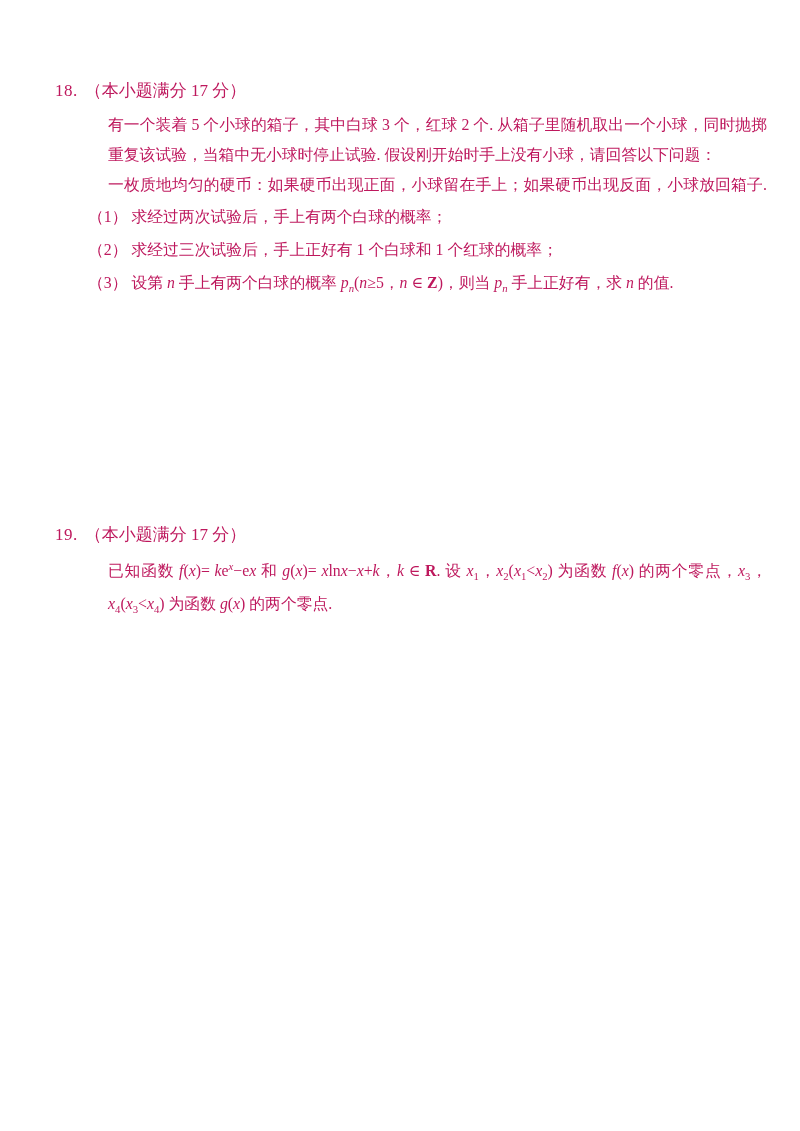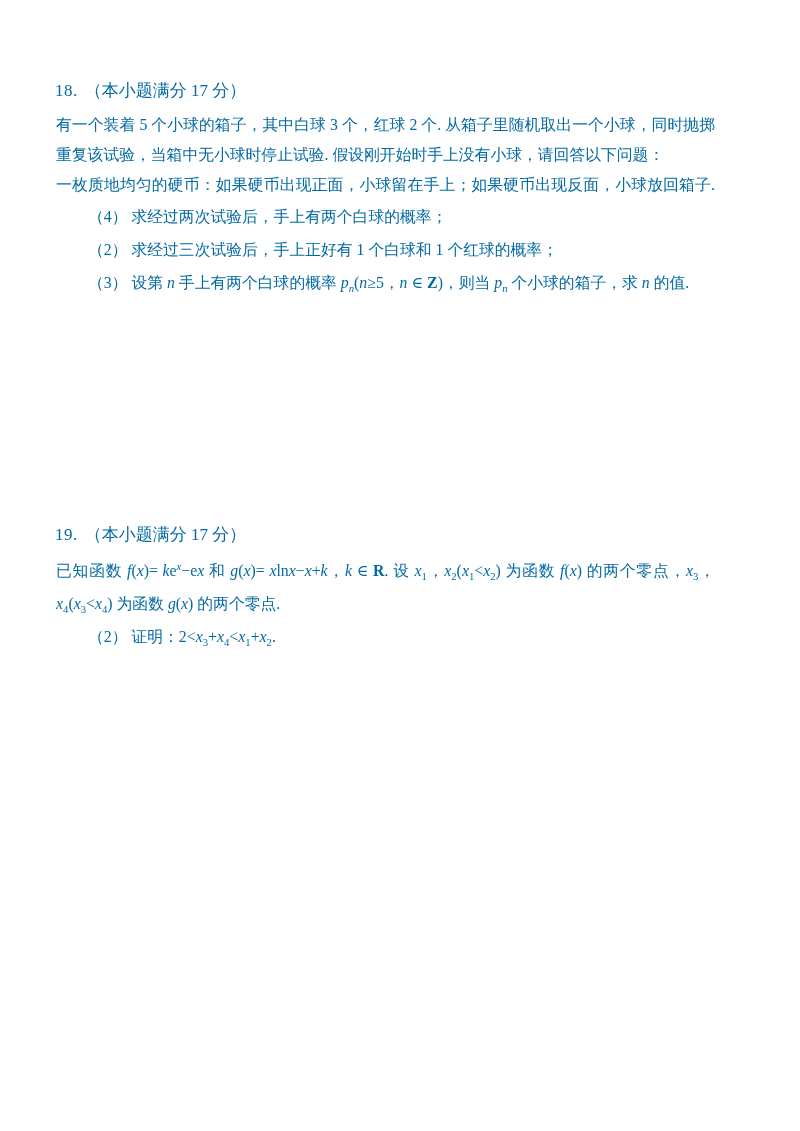--- a/index.html
+++ b/index.html
@@ -7,40 +7,40 @@
     padding: 0;
     background: #e8e8e8;
   }
   .page {
     position: relative;
     width: 800px;
     height: 1131px;
     margin: 0 auto;
     background: #ffffff;
     font-family: "Liberation Serif", "DejaVu Serif", serif;
-    color: #0369a1;
+    color: #be185d;
     overflow: hidden;
   }
   .question {
     position: absolute;
     left: 0;
     width: 100%;
   }
   #q18 { top: 76px; }
   #q19 { top: 520px; }
 
   .q-header {
     padding-left: 55px;
     font-size: 17px;
     line-height: 30px;
     white-space: nowrap;
   }
   .q-num { display: inline-block; margin-right: 7px; letter-spacing: 0.5px; }
 
-  .q-body { margin-top: 4px; padding-left: 56px; }
+  .q-body { margin-top: 4px; padding-left: 108px; }
   .line {
     margin: 0;
     font-size: 15.8px;
     line-height: 30px;
     white-space: nowrap;
   }
   #q19 .line { line-height: 33px; }
   .jl {
     width: 659px;
     text-align: justify;
@@ -69,32 +69,31 @@
   <section class="question" id="q18">
     <div class="q-header">
       <span class="q-num">18.</span><span class="q-title">（本小题满分 17 分）</span>
     </div>
     <div class="q-body">
       <p class="line jl"><span>有一个装着 5 个小球的箱子，其中白球 3 个，红球 2 个. 从箱子里随机取出一个小球，同时抛掷</span></p>
       <p class="line"><span>重复该试验，当箱中无小球时停止试验. 假设刚开始时手上没有小球，请回答以下问题：</span></p>
       <p class="line jl"><span>一枚质地均匀的硬币：如果硬币出现正面，小球留在手上；如果硬币出现反面，小球放回箱子.</span></p>
     </div>
     <div class="q-items">
-      <p class="item"><span>（4） 求经过两次试验后，手上有两个白球的概率；</span></p>
+      <p class="item"><span>（1） 求经过两次试验后，手上有两个白球的概率；</span></p>
       <p class="item"><span>（2） 求经过三次试验后，手上正好有 1 个白球和 1 个红球的概率；</span></p>
-      <p class="item"><span>（3） 设第 </span><span class="it">n</span><span> 手上有两个白球的概率 </span><span class="it">p</span><sub class="it">n</sub><span>(</span><span class="it">n</span><span>≥5，</span><span class="it">n</span><span> ∈ </span><span class="bd">Z</span><span>)，则当 </span><span class="it">p</span><sub class="it">n</sub><span> 个小球的箱子，求 </span><span class="it">n</span><span> 的值.</span></p>
+      <p class="item"><span>（3） 设第 </span><span class="it">n</span><span> 手上有两个白球的概率 </span><span class="it">p</span><sub class="it">n</sub><span>(</span><span class="it">n</span><span>≥5，</span><span class="it">n</span><span> ∈ </span><span class="bd">Z</span><span>)，则当 </span><span class="it">p</span><sub class="it">n</sub><span> 手上正好有，求 </span><span class="it">n</span><span> 的值.</span></p>
     </div>
   </section>
 
   <section class="question" id="q19">
     <div class="q-header">
       <span class="q-num">19.</span><span class="q-title">（本小题满分 17 分）</span>
     </div>
     <div class="q-body">
       <p class="line jl"><span>已知函数 </span><span class="it">f</span><span>(</span><span class="it">x</span><span>)= </span><span class="it">k</span><span>e</span><sup class="it">x</sup><span>−e</span><span class="it">x</span><span> 和 </span><span class="it">g</span><span>(</span><span class="it">x</span><span>)= </span><span class="it">x</span><span>ln</span><span class="it">x</span><span>−</span><span class="it">x</span><span>+</span><span class="it">k</span><span>，</span><span class="it">k</span><span> ∈ </span><span class="bd">R</span><span>. 设 </span><span class="it">x</span><sub>1</sub><span>，</span><span class="it">x</span><sub>2</sub><span>(</span><span class="it">x</span><sub>1</sub><span>&lt;</span><span class="it">x</span><sub>2</sub><span>) 为函数 </span><span class="it">f</span><span>(</span><span class="it">x</span><span>) 的两个零点，</span><span class="it">x</span><sub>3</sub><span>，</span></p>
       <p class="line"><span class="it">x</span><sub>4</sub><span>(</span><span class="it">x</span><sub>3</sub><span>&lt;</span><span class="it">x</span><sub>4</sub><span>) 为函数 </span><span class="it">g</span><span>(</span><span class="it">x</span><span>) 的两个零点.</span></p>
     </div>
     <div class="q-items">
-      <p class="item"><span>（2） 证明：2&lt;</span><span class="it">x</span><sub>3</sub><span>+</span><span class="it">x</span><sub>4</sub><span>&lt;</span><span class="it">x</span><sub>1</sub><span>+</span><span class="it">x</span><sub>2</sub><span>.</span></p>
     </div>
   </section>
 
 </div>
 
 </body></html>

